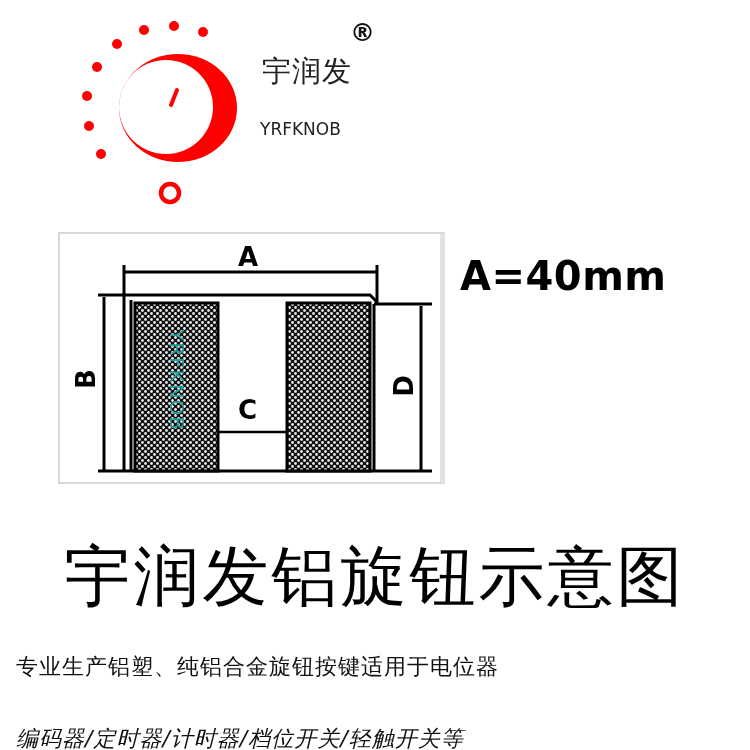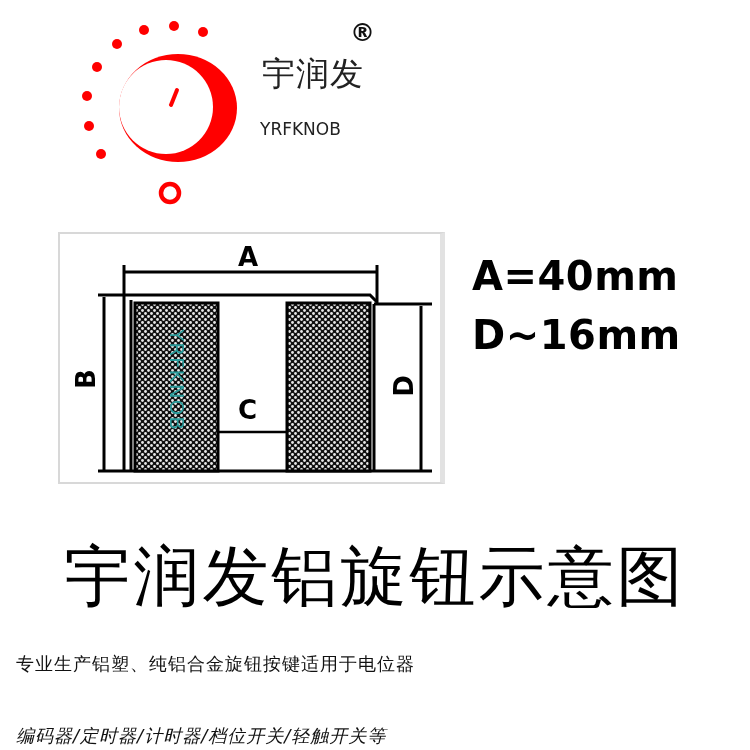--- a/index.html
+++ b/index.html
@@ -1,27 +1,27 @@
 <!DOCTYPE html>
 <html><head>
 <meta charset="utf-8">
 <style>
   html, body { margin:0; padding:0; background:#ffffff; }
   body { width:750px; height:750px; position:relative; overflow:hidden; font-family:"DejaVu Sans", sans-serif; }
   .abs { position:absolute; }
   #logo-svg { position:absolute; left:0; top:0; }
-  .brand-cn { left:262px; top:52px; font-size:33px; color:#222; letter-spacing:1px; font-family:"DejaVu Sans", sans-serif; white-space:nowrap; }
+  .brand-cn { left:262px; top:52px; font-size:29px; color:#222; letter-spacing:1px; font-family:"DejaVu Sans", sans-serif; white-space:nowrap; }
   .brand-en { left:260px; top:119px; font-size:17px; color:#222; font-family:"DejaVu Sans", sans-serif; white-space:nowrap; }
   .reg { left:350px; top:18px; font-size:25px; font-weight:bold; color:#111; font-family:"DejaVu Sans", sans-serif; }
   .diagram-frame { left:58px; top:232px; width:387px; height:252px; border:2px solid #d8d8d8; border-right:5px solid #e2e2e2; box-sizing:border-box; background:#fff; }
   #diagram-svg { position:absolute; left:0; top:0; }
-  .spec-list { left:472px; top:247px; }
+  .spec-list { left:460px; top:247px; }
   .spec { font-family:"DejaVu Sans", sans-serif; font-weight:bold; font-size:40px; color:#000; line-height:59px; white-space:nowrap; letter-spacing:0.5px; }
   .title { left:0; width:750px; top:532px; text-align:center; font-family:"DejaVu Serif", serif; font-size:66px; color:#000; letter-spacing:3px; white-space:nowrap; }
-  .desc { left:16px; font-family:"DejaVu Sans", sans-serif; font-size:18px; color:#111; white-space:nowrap; letter-spacing:1px; }
+  .desc { left:16px; font-family:"DejaVu Sans", sans-serif; font-size:22px; color:#111; white-space:nowrap; letter-spacing:1px; }
   .desc1 { top:652px; }
   .desc2 { top:724px;font-style:italic; }
 </style>
 </head>
 <body>
 
 <svg id="logo-svg" width="750" height="230">
   <g fill="#ff0000">
     <circle cx="144" cy="30" r="5"></circle>
     <circle cx="174" cy="26" r="5"></circle>
@@ -79,19 +79,18 @@
 </svg>
 
 <div class="abs" style="left:238px;top:242px;font:bold 26px 'DejaVu Sans',sans-serif;color:#000;">A</div>
 <div class="abs" style="left:76px;top:364px;font:bold 26px 'DejaVu Sans',sans-serif;color:#000;transform:rotate(-90deg);">B</div>
 <div class="abs" style="left:238px;top:395px;font:bold 26px 'DejaVu Sans',sans-serif;color:#000;">C</div>
 <div class="abs" style="left:393px;top:371px;font:bold 26px 'DejaVu Sans',sans-serif;color:#000;transform:rotate(-90deg);">D</div>
 <div class="abs" style="left:126px;top:368px;font:20px 'DejaVu Sans',sans-serif;color:#2a9a9a;transform:rotate(90deg);letter-spacing:1px;white-space:nowrap;">YRFKNOB</div>
 
 <div class="abs spec-list">
   <div class="spec">A=40mm</div>
-  <div class="spec">D~16mm</div>
 </div>
 
 <div class="abs title">宇润发铝旋钮示意图</div>
 
 <div class="abs desc desc1">专业生产铝塑、纯铝合金旋钮按键适用于电位器</div>
 <div class="abs desc desc2">编码器/定时器/计时器/档位开关/轻触开关等</div>
 
 </body></html>

